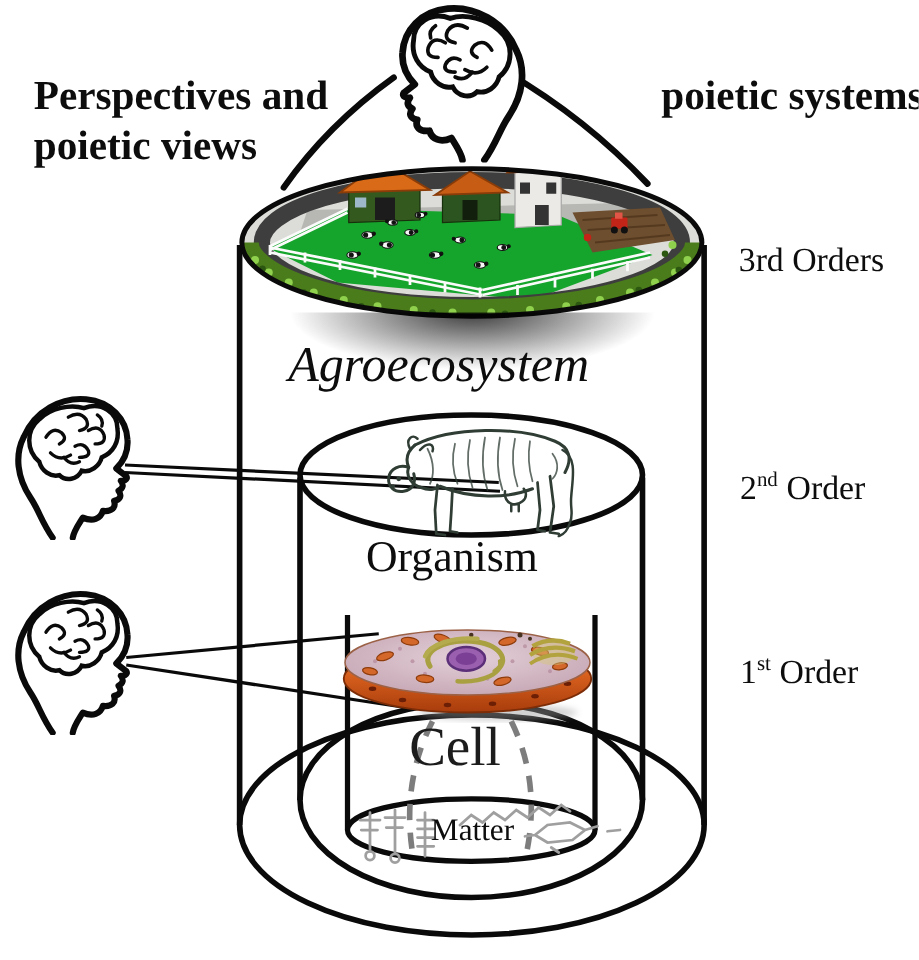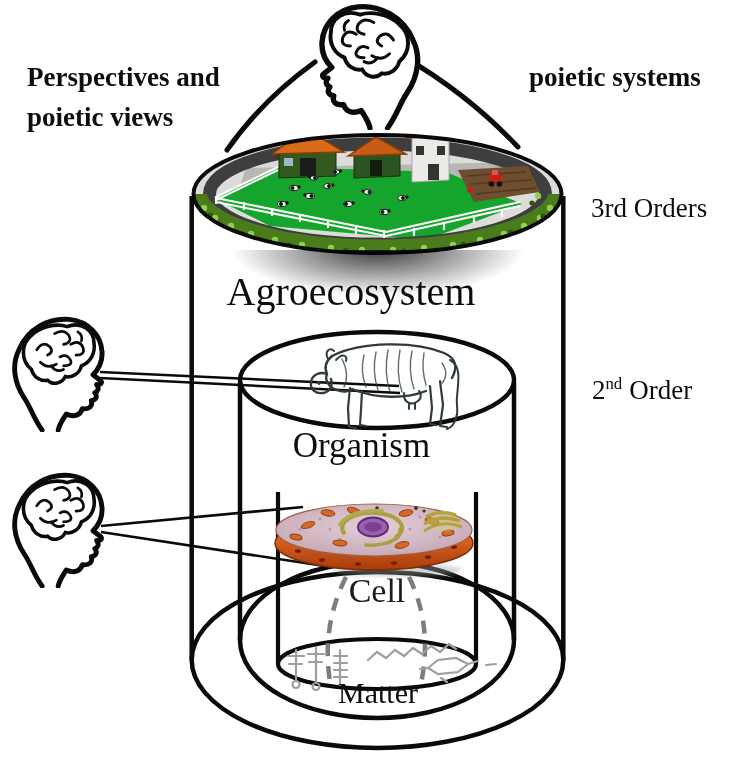--- a/index.html
+++ b/index.html
@@ -4,29 +4,29 @@
 <style>
   html,body{margin:0;padding:0;background:#fff;}
   .stage{position:relative;width:735px;height:768px;background:#fff;overflow:hidden;
          font-family:"Liberation Serif",serif;color:#0d0d0d;}
   .abs{position:absolute;}
   svg{display:block;}
   #diagram-lines{position:absolute;left:0;top:0;z-index:1;}
   .art{position:absolute;z-index:2;}
   .head-svg{position:absolute;z-index:5;}
   .txt{position:absolute;z-index:6;}
-  .heading{font-weight:bold;font-size:27px;line-height:40px;white-space:nowrap;}
+  .heading{font-weight:bold;font-size:33px;line-height:40px;white-space:nowrap;}
   .order-label{font-size:27px;white-space:nowrap;}
   .order-label sup{font-size:62%;line-height:0;}
   .order-label .w{margin-left:7px;}
   .lvl{position:absolute;text-align:center;z-index:6;}
-  #label-agro{left:190px;width:322px;top:268px;font-size:40px;}
+  #label-agro{left:190px;width:322px;top:268px;font-size:40px;font-style:italic;}
   #label-organism{left:224px;width:275px;top:426px;font-size:35px;}
-  #label-cell{left:277px;width:200px;top:572px;font-size:34px;color:#1c1c1c;}
-  #label-matter{left:280px;width:196px;top:651px;font-size:30px;margin-top:25px;}
+  #label-cell{left:264px;width:200px;top:572px;font-size:44px;color:#1c1c1c;}
+  #label-matter{left:280px;width:196px;top:651px;font-size:25px;}
   #farm-shadow{left:194px;top:250px;width:368px;height:64px;z-index:3;
     background:radial-gradient(55% 100% at 50% 0%, rgba(25,25,25,0.85) 0%, rgba(25,25,25,0.0) 72%);
     mix-blend-mode:multiply;pointer-events:none;}
 </style>
 </head>
 <body>
 
 <div class="stage">
 
   <svg id="diagram-lines" width="735" height="768" viewBox="0 0 735 768">
@@ -362,19 +362,20 @@
   </div>
 
   <div class="txt heading" style="left:529px;top:57px;">
     <div>poietic systems</div>
   </div>
 
   <div class="txt order-label" style="left:591px;top:193px;">3rd Orders</div>
 
   <div class="txt order-label" style="left:592px;top:375px;text-align:center;"><span>2</span><sup>nd</sup><span class="w">Order</span></div>
 
+  <div class="txt order-label" style="left:592px;top:522px;"><span>1</span><sup>st</sup><span class="w">Order</span></div>
 
   <div class="lvl" id="label-agro">Agroecosystem</div>
   <div class="lvl" id="label-organism">Organism</div>
   <div class="lvl" id="label-cell">Cell</div>
   <div class="lvl" id="label-matter">Matter</div>
 
 </div>
 
 </body></html>

